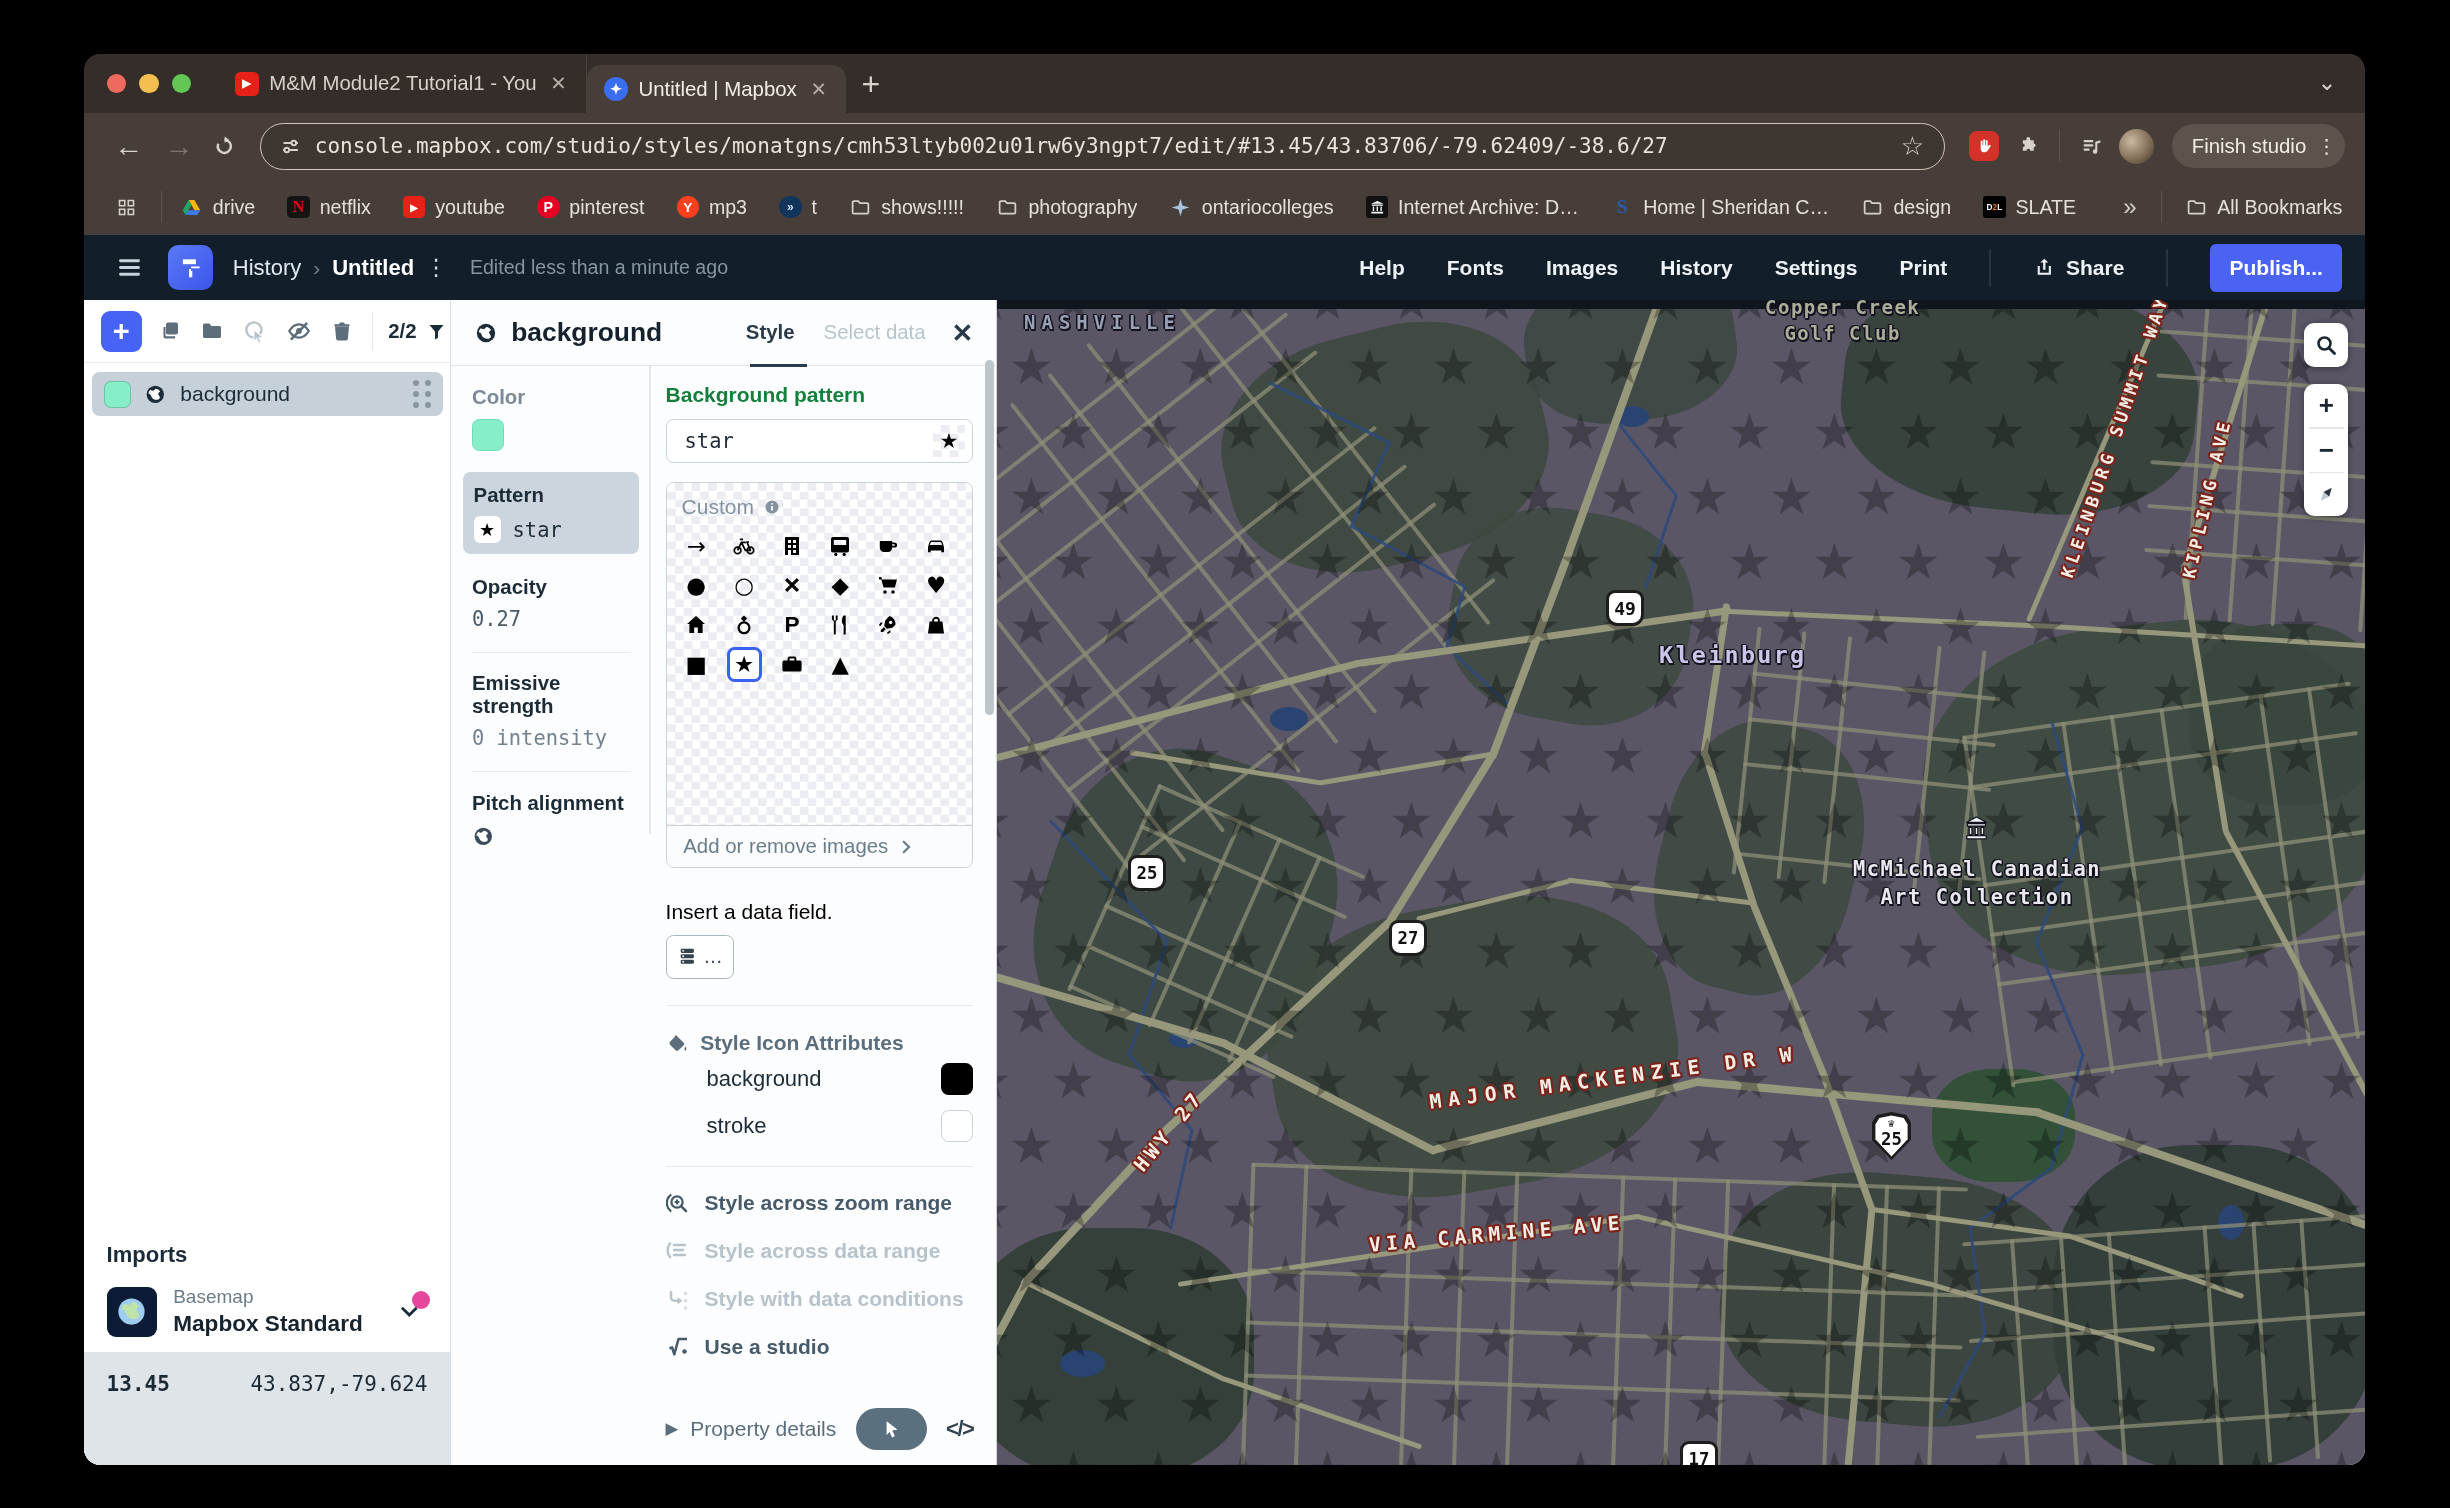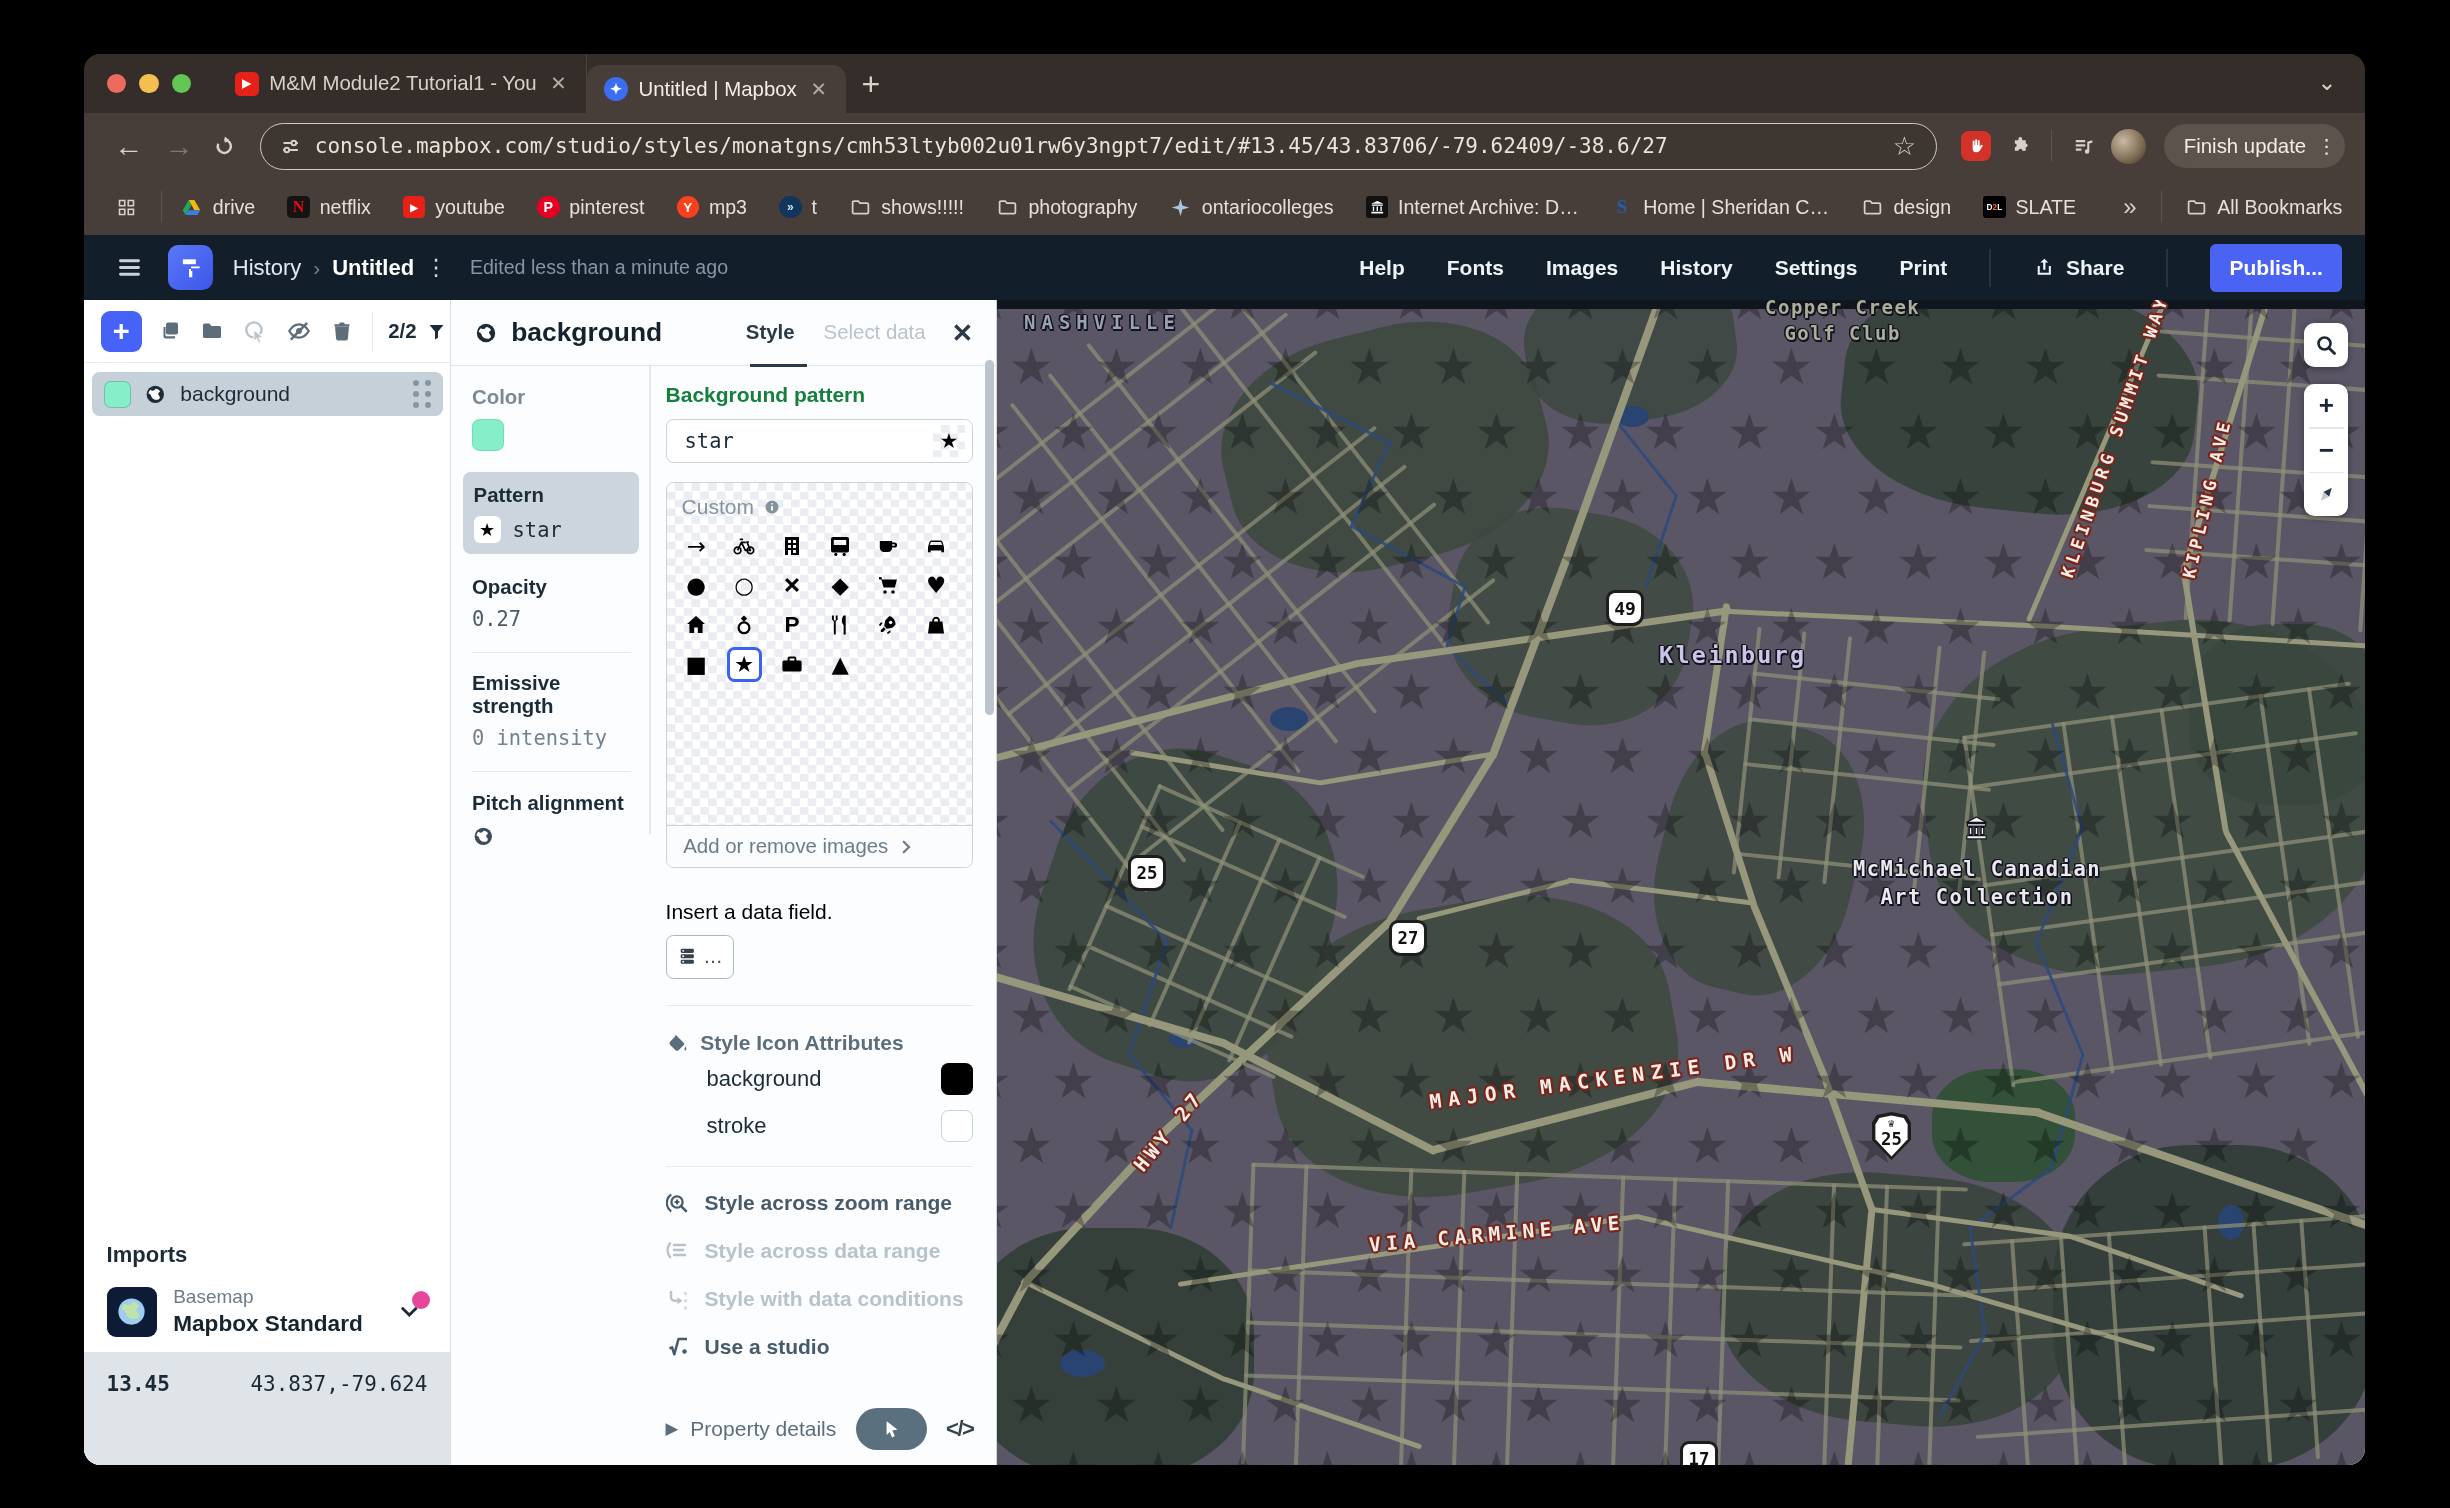--- a/index.html
+++ b/index.html
@@ -208,21 +208,21 @@
         </span>
     <span class="vdiv"></span>
     <span class="tbicon" id="listicon">
           <svg width="22.6" height="22.6" viewBox="0 0 24 24">
             <path d="M4 6.5 h10 M4 11 h10 M4 15.5 h6" stroke="#d8d1ca" stroke-width="2.2" fill="none"></path>
             <path d="M16.2 15.2 a2.4 2.4 0 1 0 2.2 2.4 V9 l3.2-.9 V5.6 l-5.4 1.5 Z" fill="#d8d1ca"></path>
           </svg>
         </span>
     <span id="avatar"></span>
     <div id="finishpill">
-      <span>Finish update</span>
+      <span>Finish studio</span>
       <span style="letter-spacing:0;font-size:19.6px;">⋮</span>
     </div>
   </div>
 
   <div id="bookmarks">
     <span class="tbicon" id="appsgrid" style="margin-right:13.6px;">
           <svg width="21" height="21" viewBox="0 0 24 24">
             <path d="M4 4 h6 v6 H4 Z M14 4 h6 v6 h-6 Z M4 14 h6 v6 H4 Z M14 14 h6 v6 h-6 Z" fill="none" stroke="#d8d1ca" stroke-width="1.8"></path>
           </svg>
         </span>

